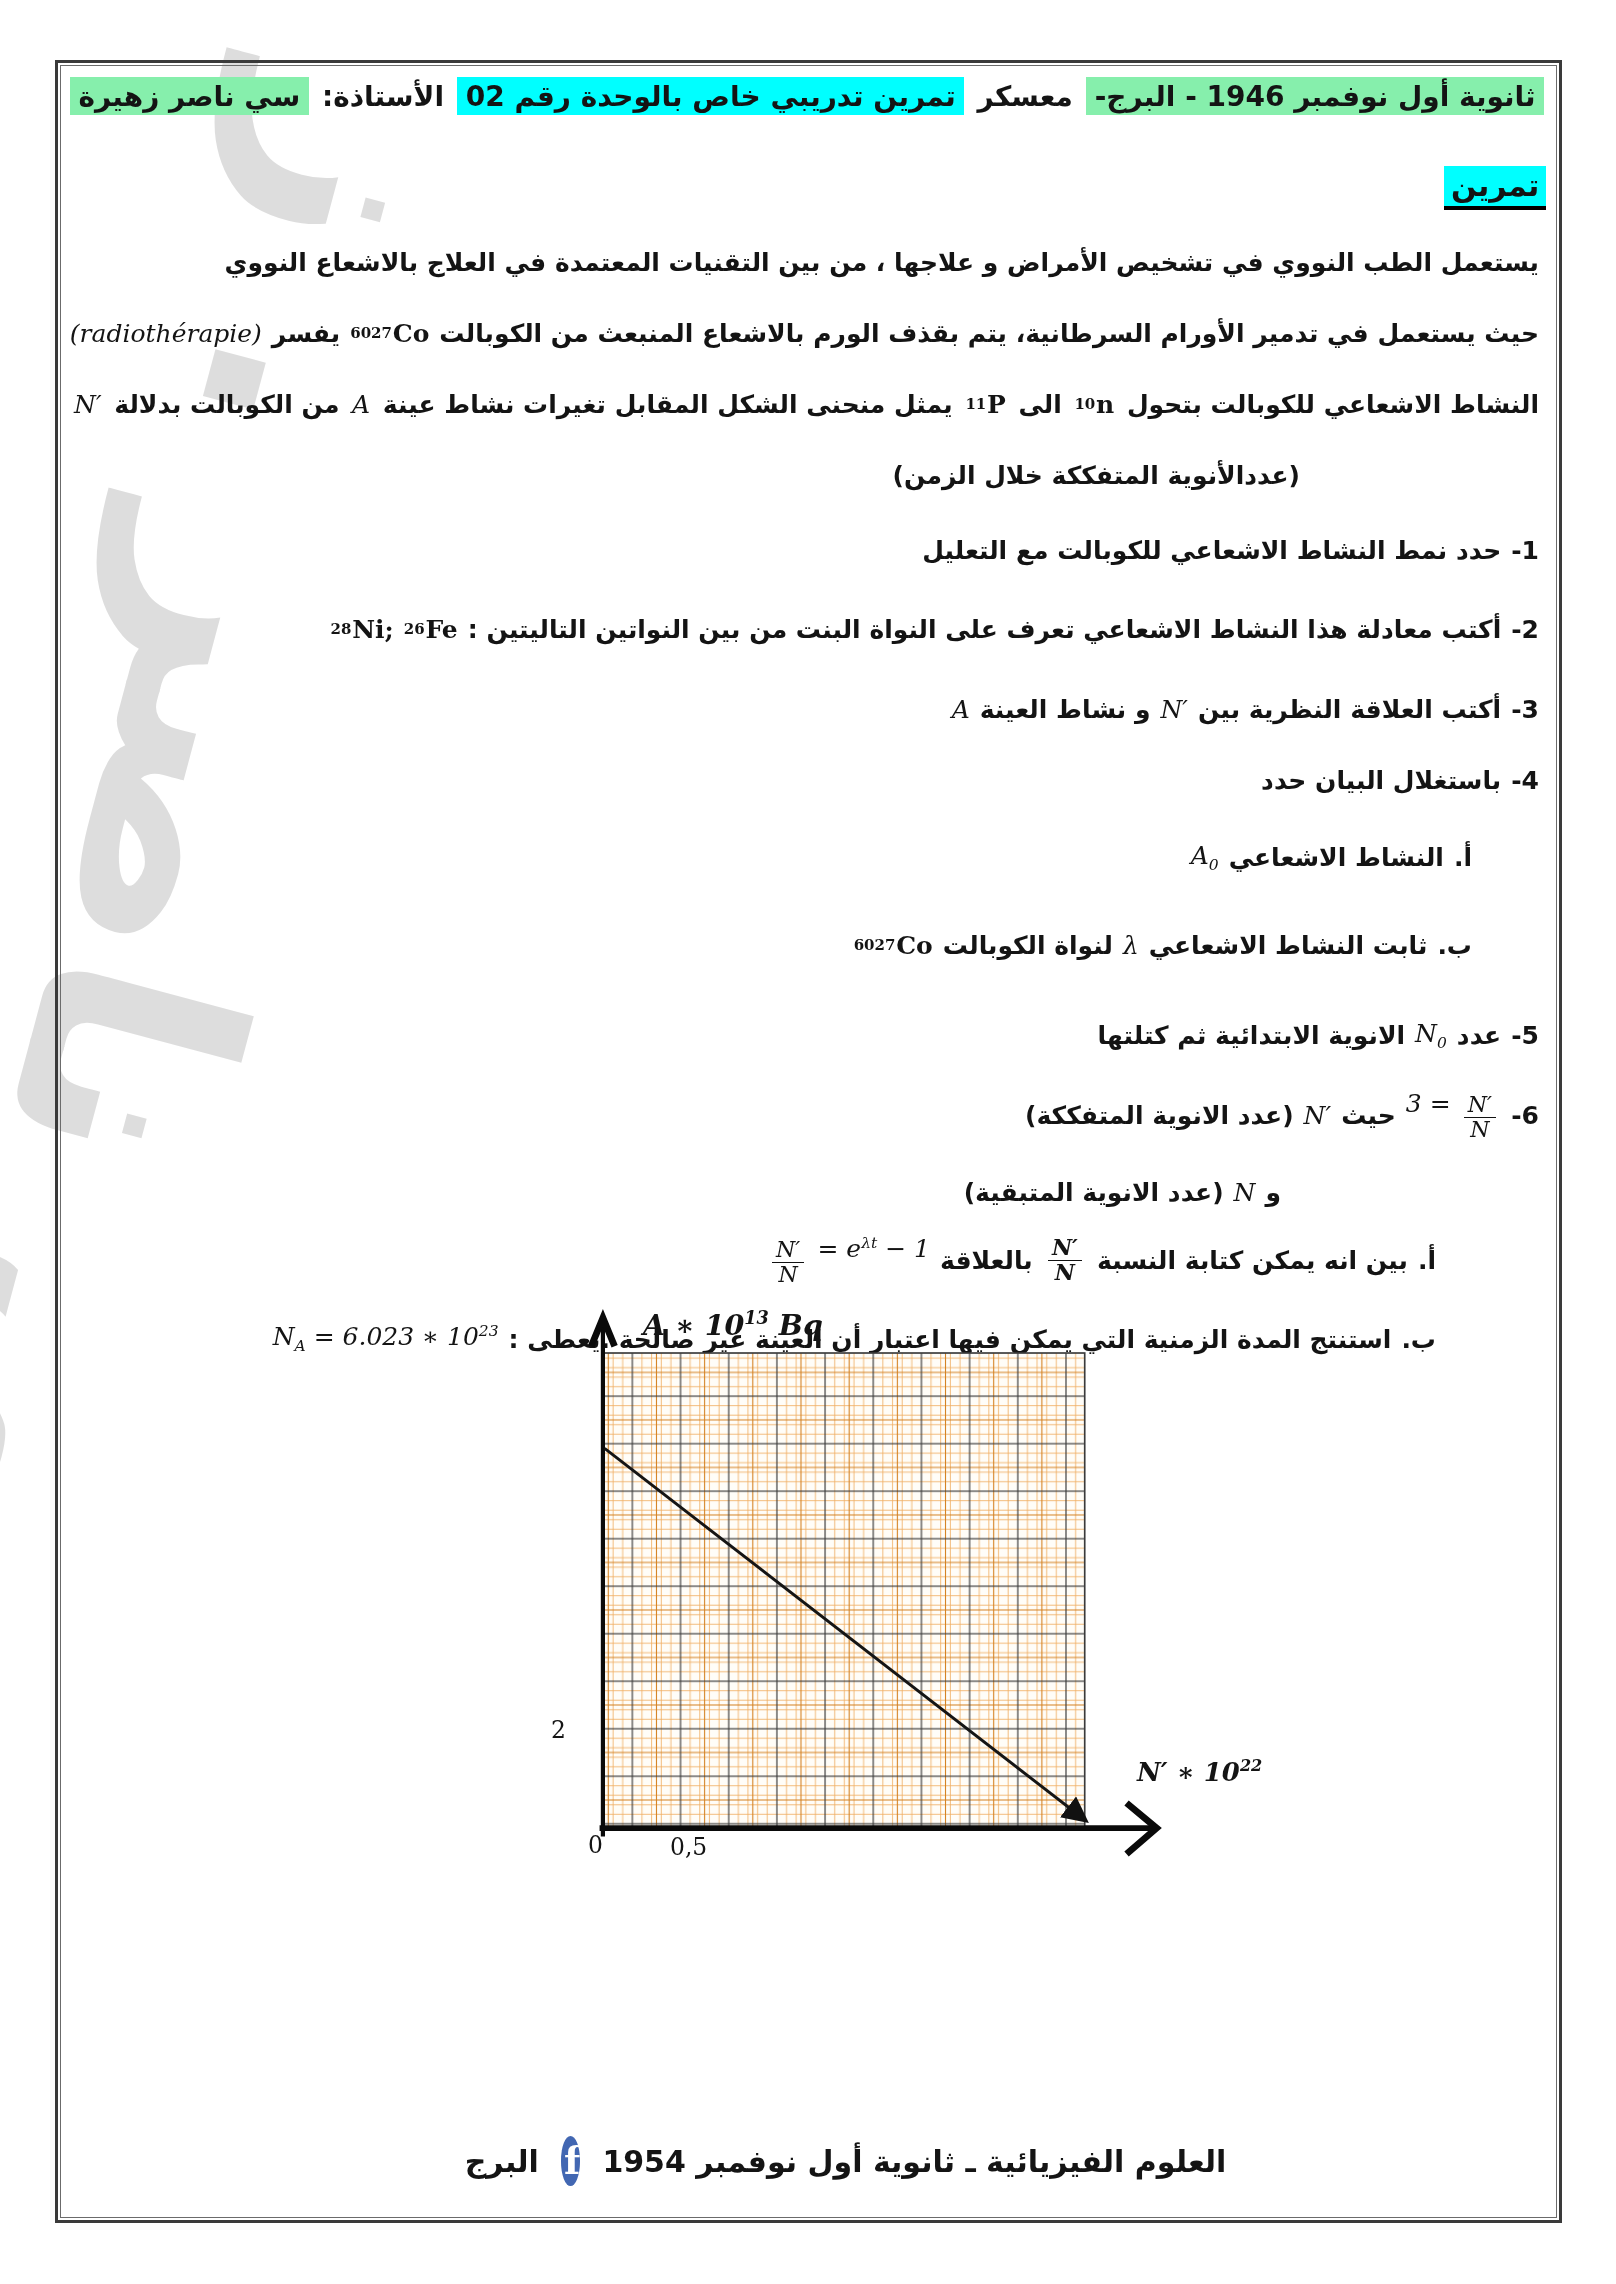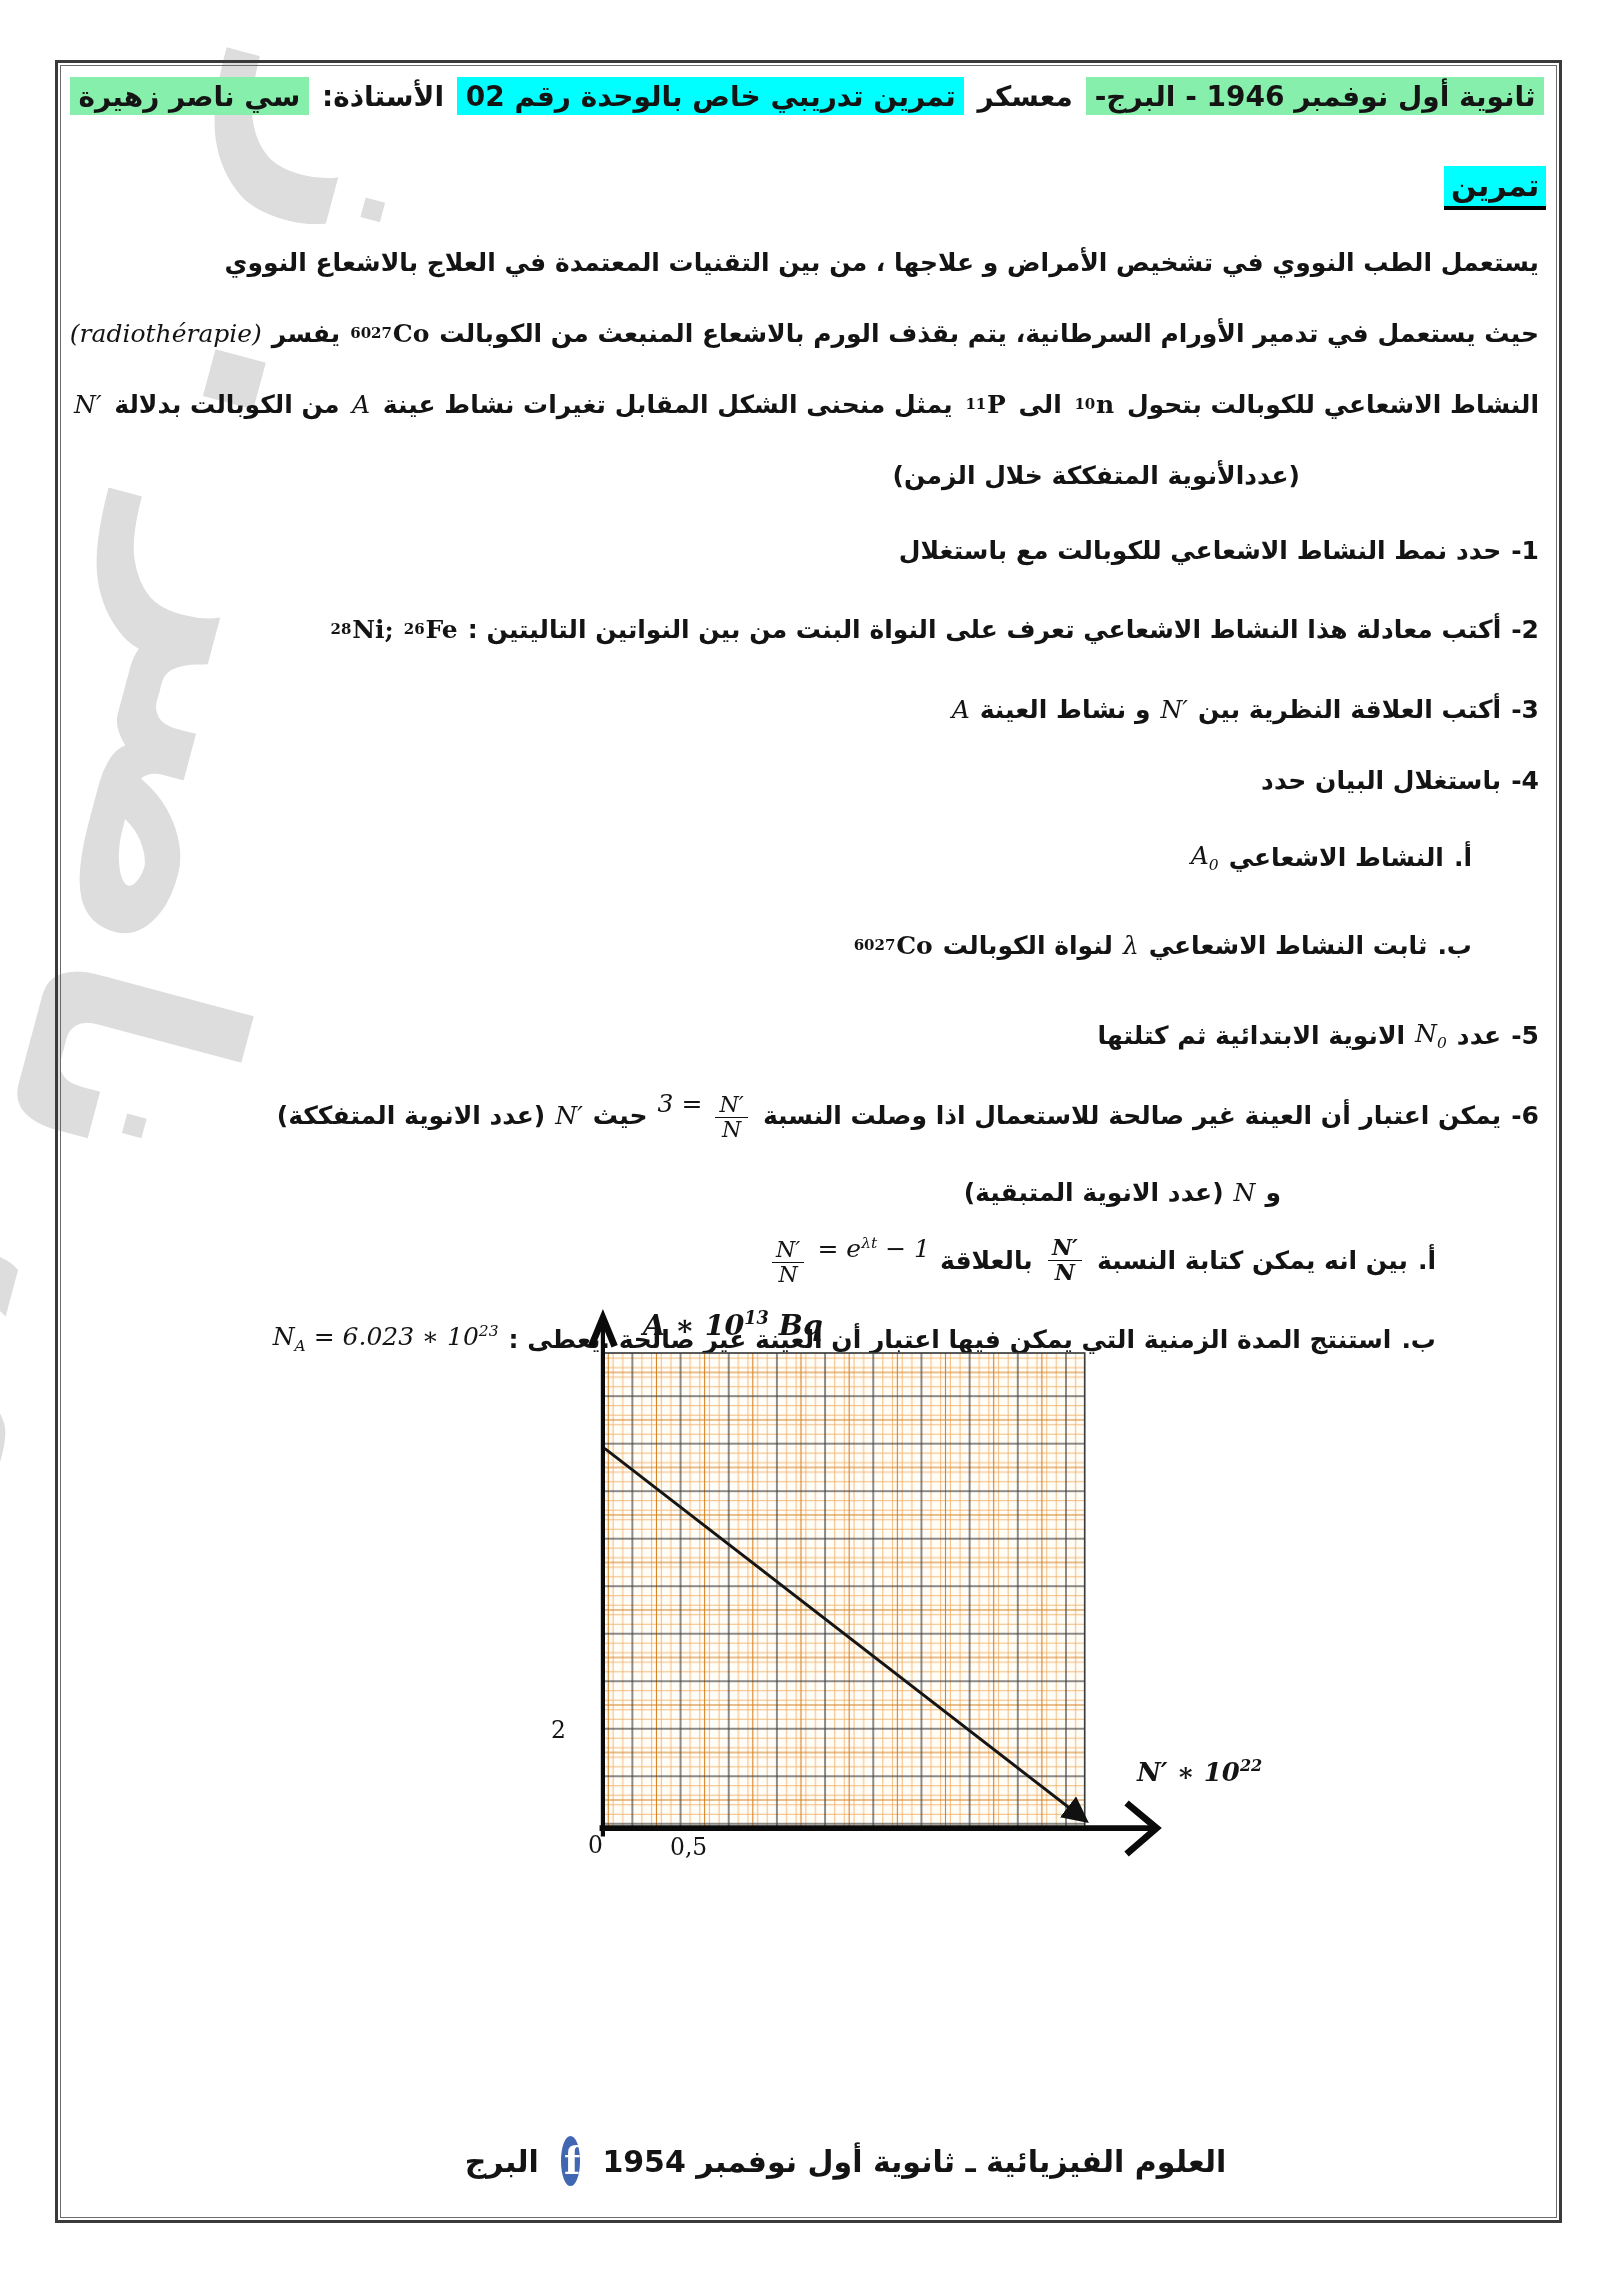--- a/index.html
+++ b/index.html
@@ -89,21 +89,21 @@
     <span class="math">A</span>
     <span>من الكوبالت بدلالة</span>
     <span class="math">N′</span>
   </div>
   <div class="row" style="top:461px;right:316px;">
     <span>(عددالأنوية المتفككة خلال الزمن)</span>
   </div>
 
   <div class="row" style="top:536px;right:77px;">
     <span>1-</span>
-    <span>حدد نمط النشاط الاشعاعي للكوبالت مع باستغلال</span>
+    <span>حدد نمط النشاط الاشعاعي للكوبالت مع التعليل</span>
   </div>
 
   <div class="row" style="top:615px;right:77px;">
     <span>2-</span>
     <span>أكتب معادلة هذا النشاط الاشعاعي تعرف على النواة البنت من بين النواتين التاليتين :</span>
     <span class="nuclide">
       <span class="stack">
           <span></span>
           <span>26</span>
         </span>
@@ -153,21 +153,20 @@
 
   <div class="row" style="top:1019px;right:77px;">
     <span>5-</span>
     <span>عدد</span>
     <span class="math"><span>N</span><sub>0</sub></span>
     <span>الانوية الابتدائية ثم كتلتها</span>
   </div>
 
   <div class="row" style="top:1075px;right:77px;height:80px;">
     <span>6-</span>
-    <span>يمكن اعتبار أن العينة غير صالحة للاستعمال اذا وصلت النسبة</span>
     <span class="ltr">
       <span>3</span> <span>=</span>
       <span class="frac">
           <span class="top">N′</span>
           <span class="bot">N</span>
         </span>
     </span>
     <span>حيث</span>
     <span class="math">N′</span>
     <span>(عدد الانوية المتفككة)</span>

